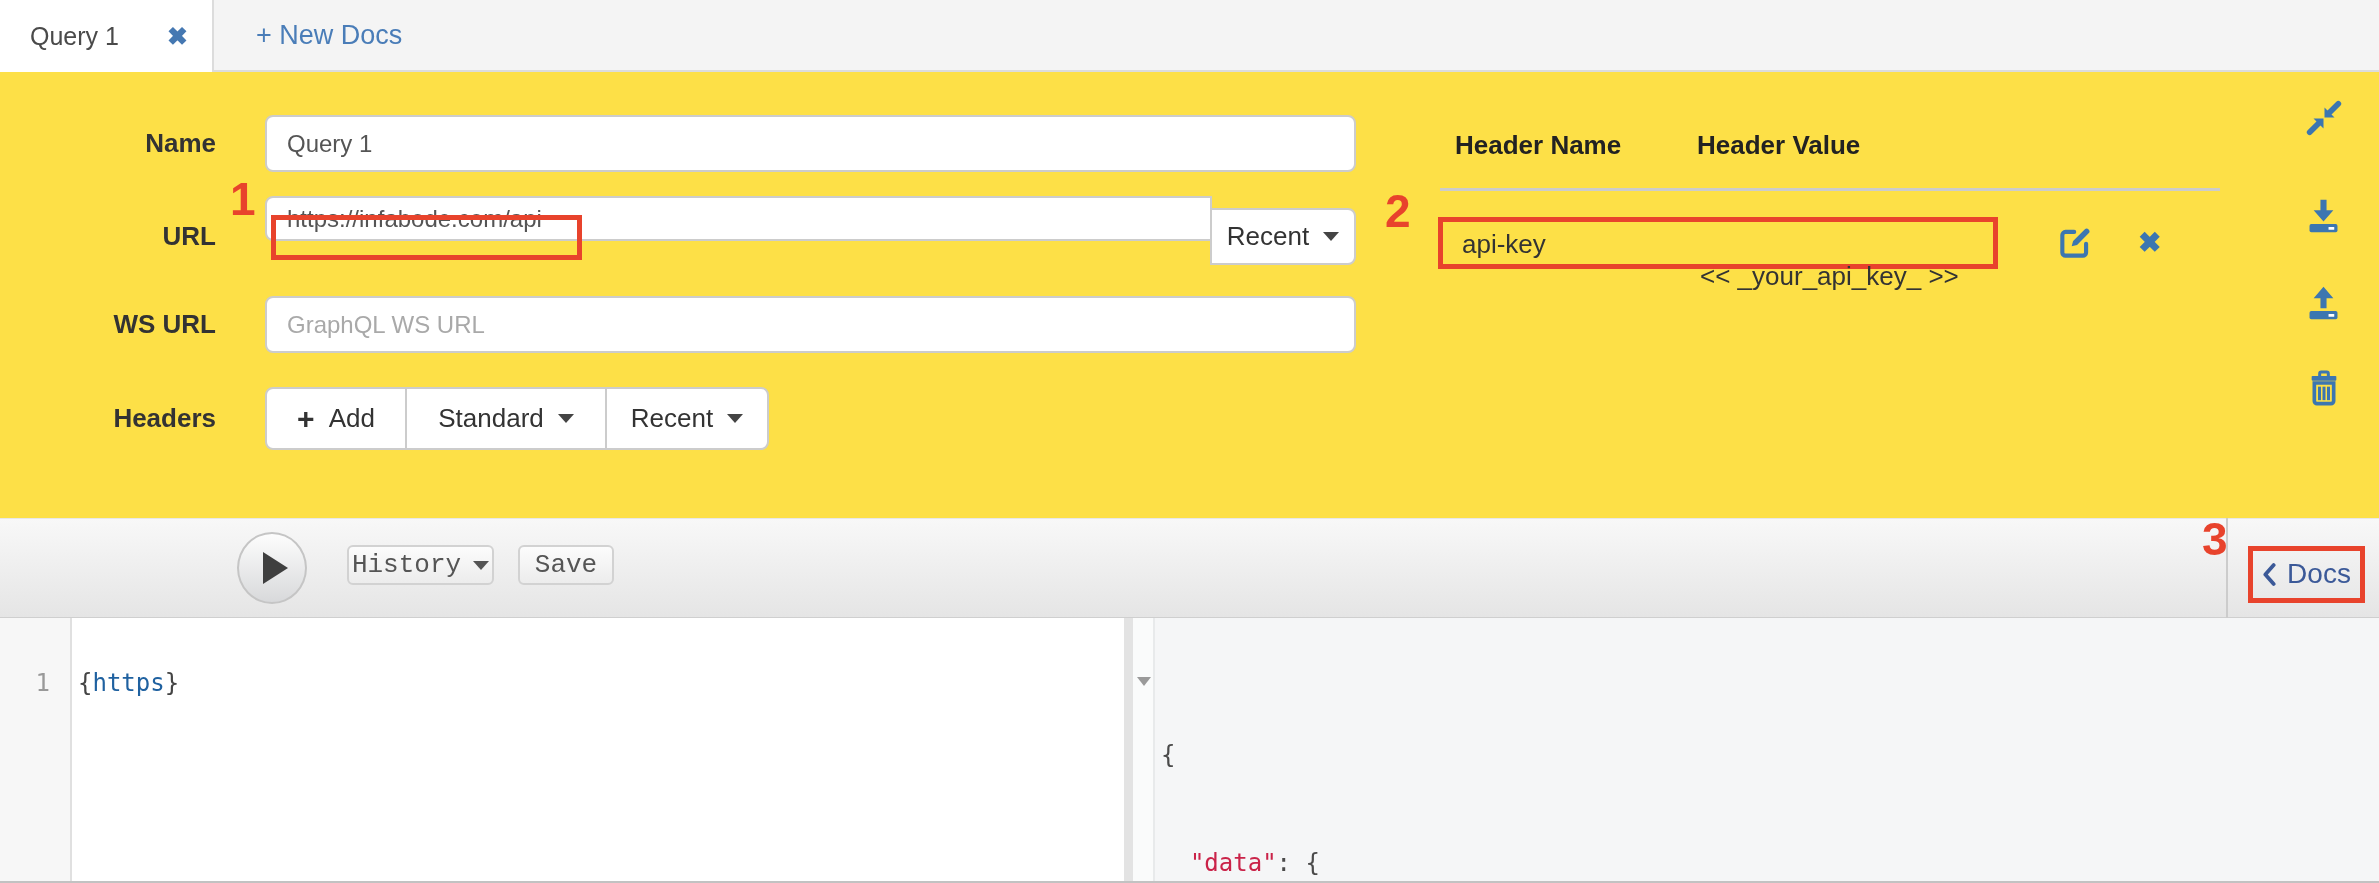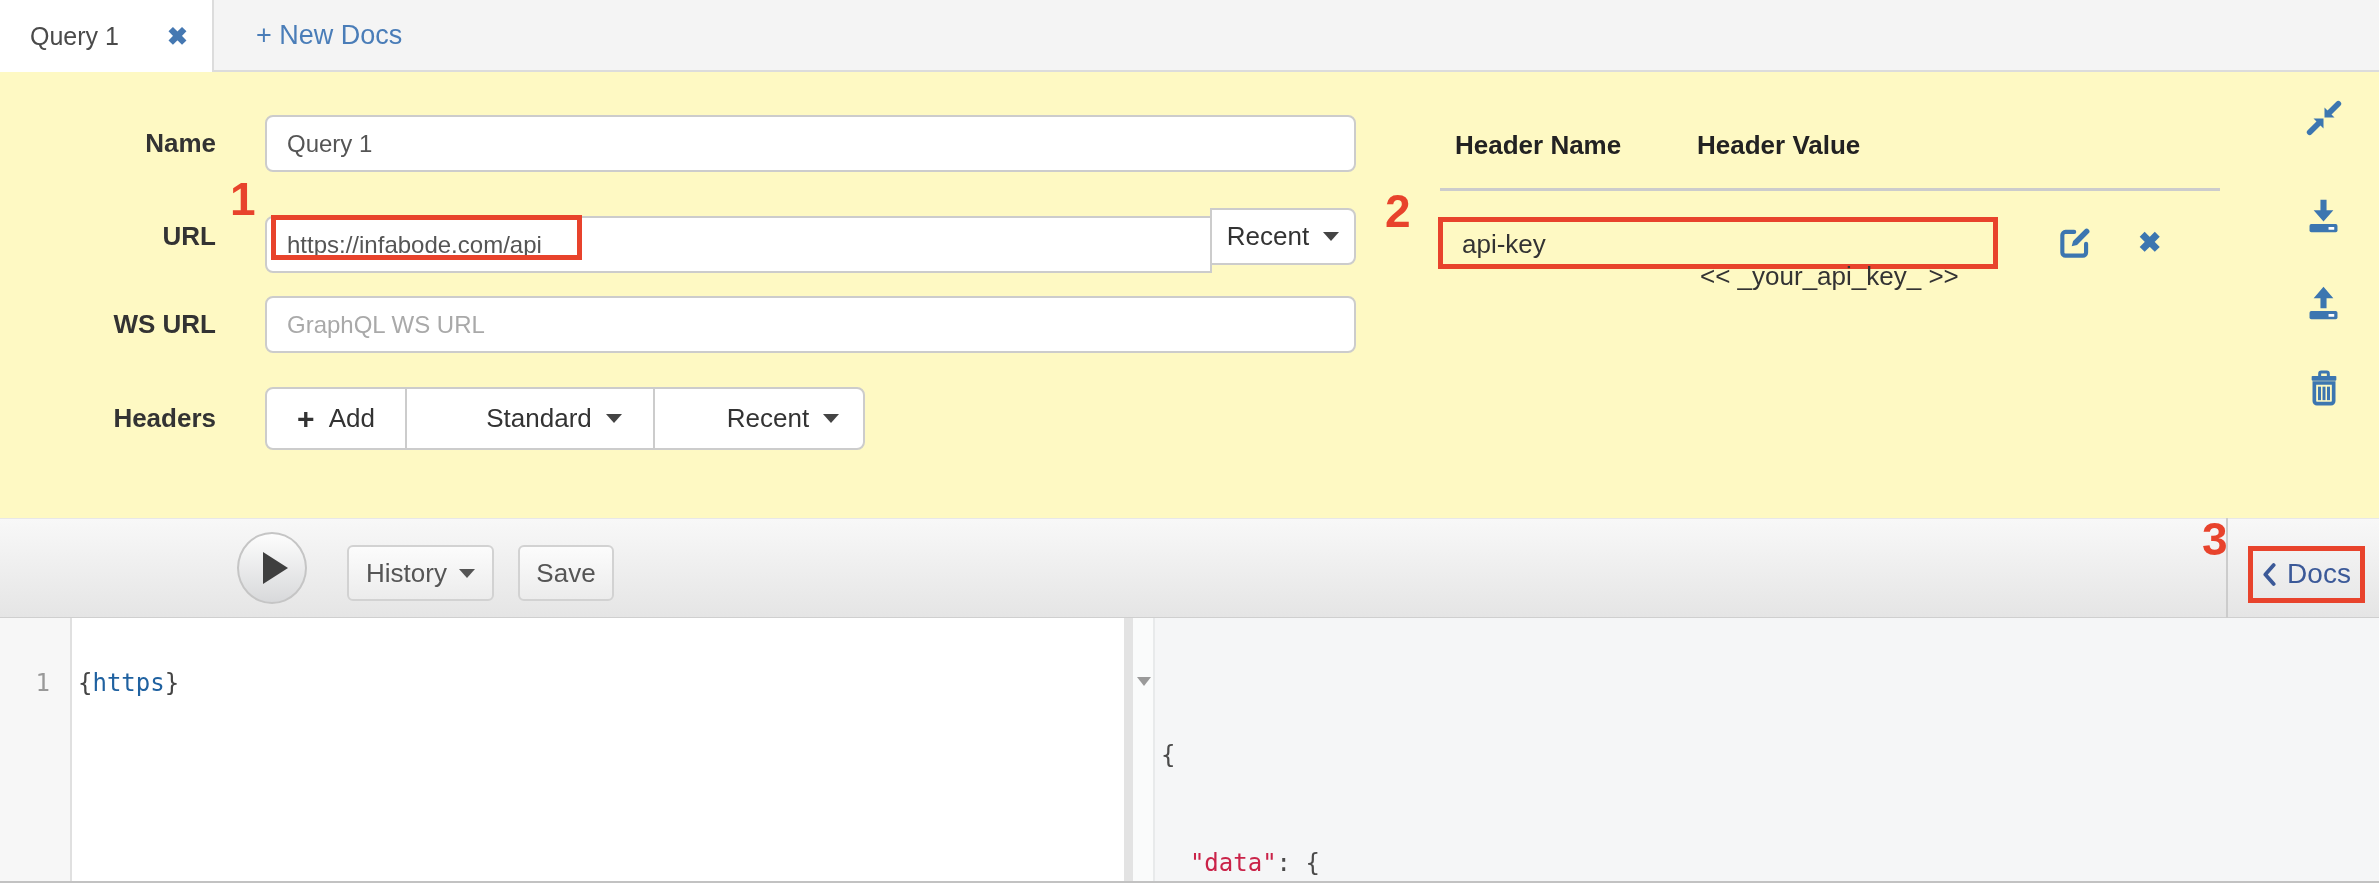--- a/index.html
+++ b/index.html
@@ -1,16 +1,16 @@
 <!DOCTYPE html>
 <html><head>
 <meta charset="utf-8">
 <style>
   html,body{margin:0;padding:0;background:#fff;}
-  #app{position:relative;width:2379px;height:883px;background:#fef9c3;overflow:hidden;
+  #app{position:relative;width:2379px;height:883px;background:#fde047;overflow:hidden;
        font-family:"Liberation Sans",sans-serif;color:#333;}
 
   
   .tabbar{position:absolute;top:0;left:0;right:0;height:72px;background:#f4f4f4;
           border-bottom:2px solid #dcdcdc;box-sizing:border-box;}
   .tab-active{position:absolute;top:0;left:0;width:214px;height:72px;background:#fff;
           border-right:2px solid #dcdcdc;box-sizing:border-box;display:flex;align-items:center;
           justify-content:space-between;padding:0 24px 0 30px;}
   .tab-title{font-size:25px;color:#4a4a4a;}
   .tab-close{color:#4578b2;font-size:25px;font-weight:bold;cursor:pointer;}
@@ -23,21 +23,21 @@
   .input{position:absolute;box-sizing:border-box;border:2px solid #ccc;border-radius:8px;
           background:#fff;font-size:24px;color:#555;padding:0 20px;font-family:inherit;outline:none;}
   .input::placeholder{color:#a9a9a9;}
   .group-btn{position:absolute;box-sizing:border-box;border:2px solid #ccc;background:#fff;
           display:flex;align-items:center;justify-content:center;gap:14px;font-size:26px;color:#333;cursor:pointer;}
   .caret{width:0;height:0;border-left:8px solid transparent;border-right:8px solid transparent;
           border-top:9px solid #444;display:inline-block;}
   .btn-group{position:absolute;left:265px;top:387px;height:63px;display:flex;
           border:2px solid #ccc;border-radius:8px;background:#fff;box-sizing:border-box;overflow:hidden;}
   .hbtn{display:flex;align-items:center;justify-content:center;gap:14px;font-size:26px;color:#333;cursor:pointer;}
-  .hbtn + .hbtn{border-left:2px solid #ccc;padding-left:48px;}
+  .hbtn + .hbtn{border-left:2px solid #ccc;}
   .plus{font-weight:800;font-size:30px;line-height:1;}
 
   
   .ann-frame{position:absolute;border:5px solid #e8432c;box-sizing:border-box;pointer-events:none;}
   .ann-num{position:absolute;font-size:46px;font-weight:bold;color:#e8432c;line-height:1;}
 
   
   .ht-col{position:absolute;font-size:26px;font-weight:bold;color:#222;}
   .ht-rule{position:absolute;left:1440px;top:188px;width:780px;height:3px;background:#ccc;}
   .ht-cell{position:absolute;font-size:26px;color:#333;}
@@ -48,23 +48,23 @@
   .toolbar{position:absolute;top:518px;left:0;right:0;height:100px;
           background:linear-gradient(#f8f8f8,#e5e5e5);
           border-top:1px solid #e8e8e8;border-bottom:1px solid #cfcfcf;box-sizing:border-box;}
   .logo{position:absolute;left:24px;top:0;height:98px;display:flex;align-items:center;
           font-size:33px;font-weight:500;color:#17191c;letter-spacing:.5px;}
   .play-btn{position:absolute;left:237px;top:13px;width:70px;height:72px;border-radius:50%;
           background:linear-gradient(#fdfdfd,#d8d9db);border:2px solid #c5c5c5;box-sizing:border-box;
           display:flex;align-items:center;justify-content:center;cursor:pointer;}
   .tri{width:0;height:0;border-top:16px solid transparent;border-bottom:16px solid transparent;
           border-left:25px solid #3f3f3f;margin-left:7px;}
-  .tbtn{position:absolute;top:26px;height:56px;background:linear-gradient(#fcfcfc,#ececec);
+  .tbtn{position:absolute;top:26px;height:40px;background:linear-gradient(#fcfcfc,#ececec);
           border:2px solid #d2d2d2;border-radius:6px;box-sizing:border-box;font-size:26px;color:#555;
-          display:flex;align-items:center;justify-content:center;gap:12px;font-family:Liberation Sans, sans-serif;cursor:pointer;}
+          display:flex;align-items:center;justify-content:center;gap:12px;font-family:Liberation Mono, monospace;cursor:pointer;}
   .pane-divider-v{position:absolute;left:2226px;top:518px;height:100px;width:2px;background:#ccc;}
   .docs-btn{position:absolute;left:2252px;top:550px;width:109px;height:48px;display:flex;
           align-items:center;justify-content:center;gap:10px;font-size:28px;color:#3b5998;cursor:pointer;}
 
   
   .editor-section{position:absolute;top:618px;left:0;bottom:2px;right:0;}
   .query-pane{position:absolute;left:0;top:0;bottom:0;width:1124px;background:#fff;}
   .gutter{position:absolute;left:0;top:0;bottom:0;width:72px;background:#f7f7f7;
           border-right:2px solid #e0e0e0;box-sizing:border-box;}
   .line-num{position:absolute;left:0;top:47px;width:50px;text-align:right;
@@ -93,21 +93,21 @@
       <span class="tab-title">Query 1</span>
       <span class="tab-close">✖</span>
     </div>
     <div class="new-query">+ New Docs</div>
   </div>
 
   <div class="field-label" style="top:115px;height:57px;">Name</div>
   <input class="input" style="left: 265px; top: 115px; width: 1091px; height: 57px;" value="Query 1">
 
   <div class="field-label" style="top:208px;height:57px;">URL</div>
-  <input class="input" style="left: 265px; top: 216px; width: 947px; height: 57px; border-radius: 8px 0px 0px 8px;" value="https://infabode.com/api">
+  <input class="input" style="left: 265px; top: 196px; width: 947px; height: 45px; border-radius: 8px 0px 0px 8px;" value="https://infabode.com/api">
   <div class="group-btn" style="left:1210px;top:208px;width:146px;height:57px;border-radius:0 8px 8px 0;">
     <span>Recent</span>
     <span class="caret"></span>
   </div>
   <div class="ann-num" style="left:230px;top:176px;">1</div>
   <div class="ann-frame" style="left:271px;top:215px;width:311px;height:45px;"></div>
 
   <div class="field-label" style="top:296px;height:57px;">WS URL</div>
   <input class="input" style="left: 265px; top: 296px; width: 1091px; height: 57px;" placeholder="GraphQL WS URL">
 

